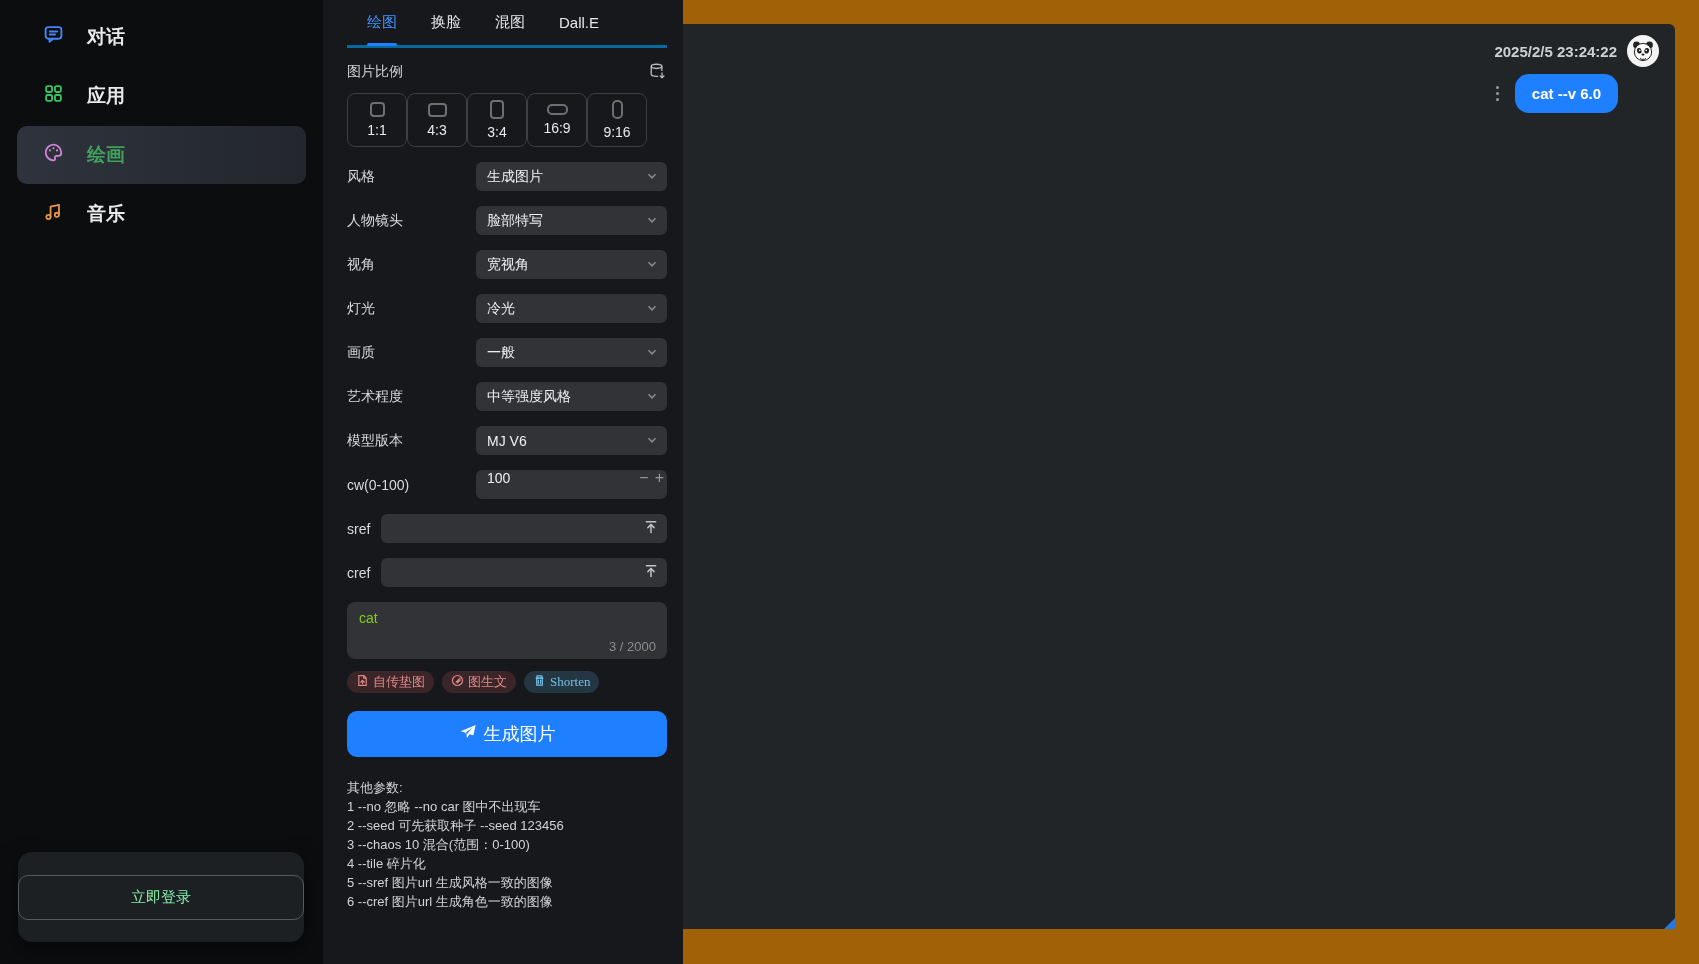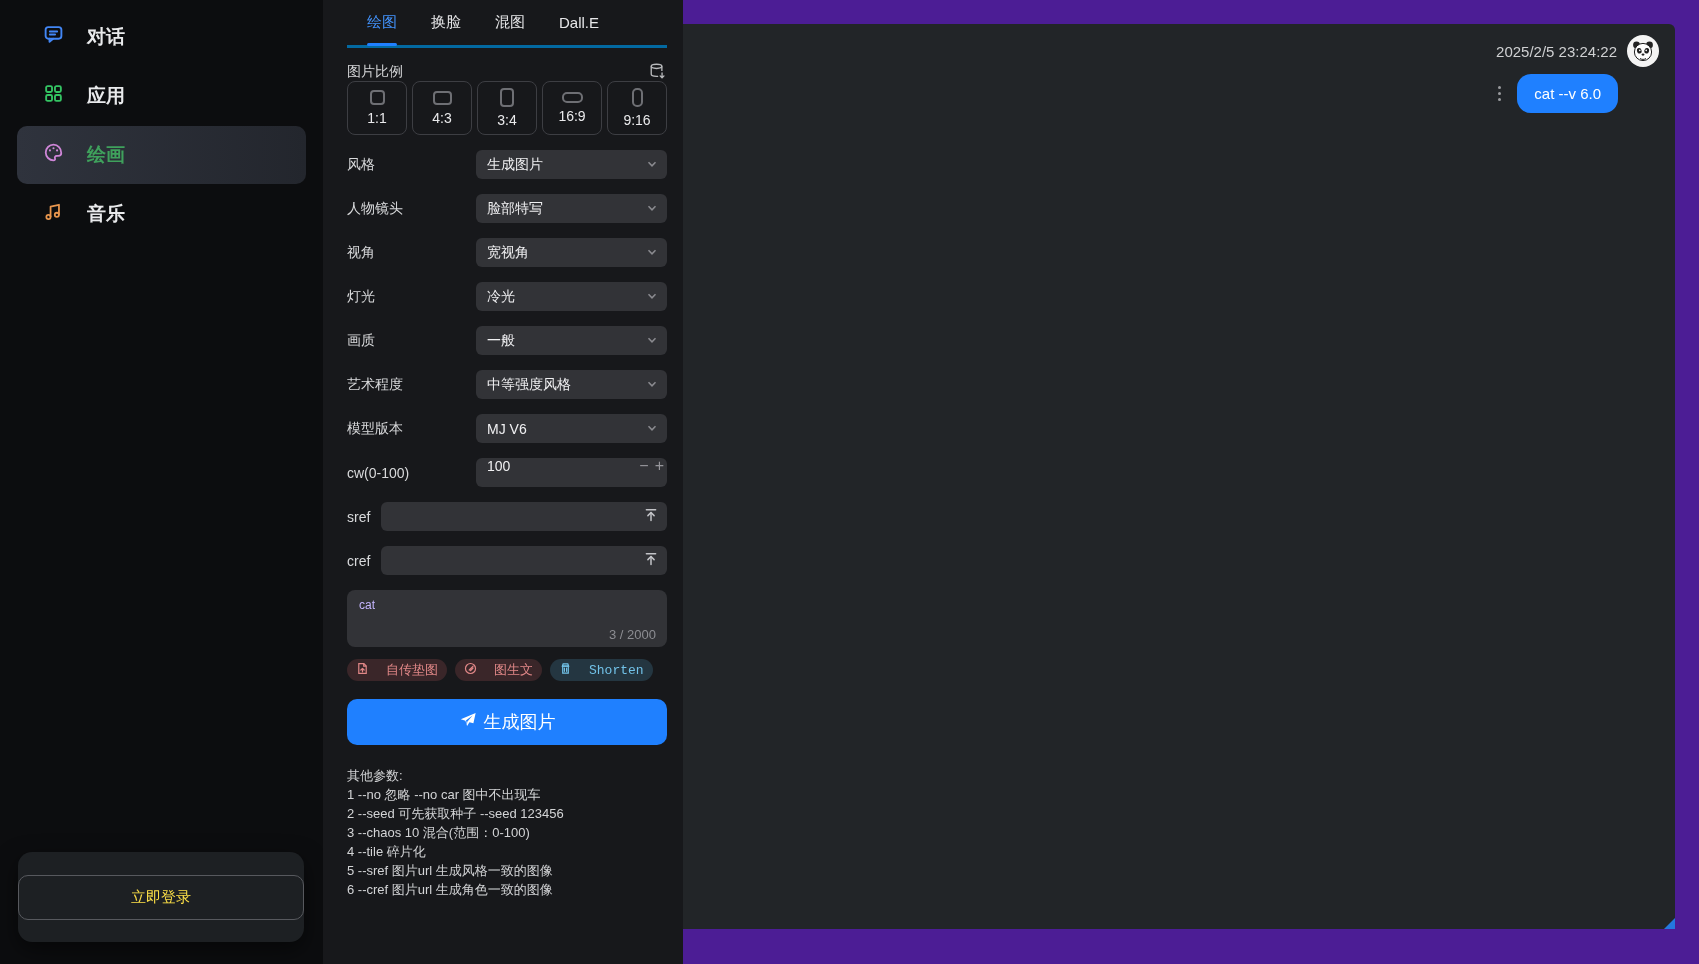--- a/index.html
+++ b/index.html
@@ -8,63 +8,63 @@
   .app { width:1699px; height:964px; display:flex; }
 
   
   .sidebar { width:323px; flex-shrink:0; background:#0c0d0f; position:relative; }
   .nav { padding-top:8px; }
   .nav-item { height:58px; margin:0 17px 1px 17px; border-radius:10px; display:flex; align-items:center; gap:23px; padding:0 26px; color:#e9eaec; font-size:19px; font-weight:700; cursor:pointer; }
   .nav-item.active { background:linear-gradient(90deg,#2f333d,#23262d); }
   .nav-item.active .nav-label { color:#3fa15c; }
   .nav-item svg { flex-shrink:0; }
   .login-card { position:absolute; left:18px; right:19px; bottom:22px; height:90px; background:#1d2023; border-radius:14px; display:flex; align-items:center; justify-content:center; box-shadow:0 8px 22px rgba(0,0,0,.5); }
-  .login-btn { width:288px; height:45px; background:transparent; border:1px solid #57595e; border-radius:10px; color:#fde047; font-size:15px; cursor:pointer; font-family:Liberation Sans, sans-serif; }
+  .login-btn { width:288px; height:45px; background:transparent; border:1px solid #57595e; border-radius:10px; color:#86efac; font-size:15px; cursor:pointer; font-family:Liberation Sans, sans-serif; }
 
   
   .panel { width:360px; flex-shrink:0; background:#17181b; padding:0 16px 0 24px; position:relative; }
   .tabs { height:48px; display:flex; align-items:flex-start; gap:34px; padding-left:20px; border-bottom:3px solid #0369a1; }
   .tab { font-size:15px; color:#e7e7e9; cursor:pointer; position:relative; height:100%; display:flex; align-items:center; }
   .tab.active { color:#4394ff; }
   .tab.active::after { content:""; position:absolute; left:0; right:0; bottom:-1px; height:3px; border-radius:2px; background:#2080ff; }
 
   .sect-row { margin-top:14px; display:flex; align-items:center; justify-content:space-between; }
   .sect-label { font-size:14px; color:#d6d7d9; }
   .icon-btn { background:none; border:none; cursor:pointer; padding:0; line-height:0; }
 
-  .ratio-row { display:flex; gap:5px; }
+  .ratio-row { margin-top:12px; display:flex; }
   .ratio-btn { width:60px; height:54px; border:1px solid #3d3e43; border-radius:8px; background:transparent; display:flex; flex-direction:column; align-items:center; justify-content:center; gap:5px; color:#eaeaec; font-size:14px; cursor:pointer; font-family:inherit; }
   .ratio-shape { border:2px solid #6e6f74; border-radius:4px; }
 
   .frm-row { margin-top:15px; display:flex; align-items:center; justify-content:space-between; }
   .frm-row:first-of-type { margin-top:19px; }
   .frm-label { font-size:14px; color:#d8d9db; }
   .select { width:191px; height:29px; background:#323337; border-radius:6px; display:flex; align-items:center; justify-content:space-between; padding:0 9px 0 11px; cursor:pointer; }
   .select-value { font-size:14px; color:#f0f0f2; }
   .stepper { width:191px; height:29px; background:#323337; border-radius:6px; display:flex; align-items:flex-start; padding:0 0 0 11px; }
   .stepper-value { flex:1; font-size:14px; color:#f0f0f2; }
   .step-btn { background:none; border:none; color:#96969b; font-size:16px; cursor:pointer; padding:0 3px; line-height:1; font-family:inherit; }
   .upload-input { flex:1; margin-left:11px; height:29px; background:#323337; border-radius:6px; display:flex; align-items:center; justify-content:flex-end; padding:0 9px; cursor:text; }
 
   .prompt-box { margin-top:15px; height:57px; background:#323337; border-radius:8px; padding:8px 12px; position:relative; }
-  .prompt-text { font-size:12px; color:#c4b5fd; }
+  .prompt-text { font-size:14px; color:#84cc16; }
   .prompt-counter { position:absolute; right:11px; bottom:5px; font-size:13px; color:#8c8d92; }
 
   .tags-row { margin-top:12px; display:flex; gap:8px; }
-  .tag { height:22px; border-radius:11px; padding:0 9px; display:inline-flex; align-items:center; gap:17px; font-size:13px; cursor:pointer; border:none; font-family:Liberation Mono, monospace; }
+  .tag { height:22px; border-radius:11px; padding:0 9px; display:inline-flex; align-items:center; gap:4px; font-size:13px; cursor:pointer; border:none; font-family:Liberation Serif, serif; }
   .tag.red { background:#3a2629; color:#e08787; }
   .tag.blue { background:#243641; color:#72c2e8; }
 
   .generate-btn { margin-top:18px; width:100%; height:46px; background:#1f80ff; border:none; border-radius:10px; color:#fff; font-size:18px; display:flex; align-items:center; justify-content:center; gap:7px; cursor:pointer; font-family:inherit; }
   .clear-row { margin-top:13px; }
 
   .notes { margin-top:21px; font-size:13px; color:#d3d4d6; line-height:19px; }
 
   
-  .chat-wrap { flex:1; background:#4c1d95; padding:24px 24px 35px 0; position:relative; }
+  .chat-wrap { flex:1; background:#a16207; padding:24px 24px 35px 0; position:relative;font-weight:bold; }
   .chat-panel { width:100%; height:100%; background:#222528; border-radius:0 6px 6px 0; position:relative; }
   .msg-group { position:absolute; top:11px; right:16px; display:flex; flex-direction:column; align-items:flex-end; }
   .msg-meta { display:flex; align-items:center; gap:10px; }
   .msg-time { font-size:15px; color:#cfd0d2; }
   .avatar { width:32px; height:32px; border-radius:50%; background:#f4f4f4; display:flex; align-items:center; justify-content:center; overflow:hidden; }
   .msg-line { display:flex; align-items:center; gap:14px; margin-top:7px; margin-right:41px; }
   .kebab { display:flex; flex-direction:column; gap:3px; cursor:pointer; padding:2px; }
   .kebab i { width:3px; height:3px; border-radius:50%; background:#9a9b9e; }
   .bubble { background:#1f80ff; color:#fff; font-size:15px; padding:11px 17px; border-radius:14px; }
   .corner { position:absolute; right:0; bottom:0; width:0; height:0; border-left:11px solid transparent; border-bottom:11px solid #2478e0; }

